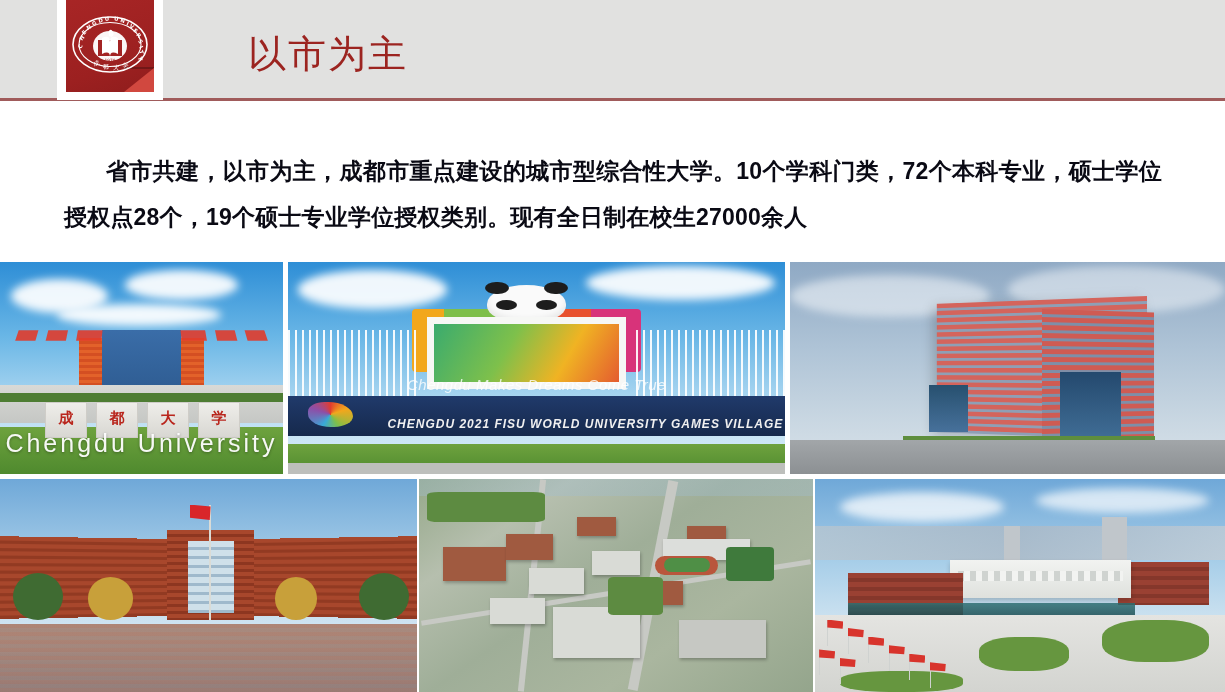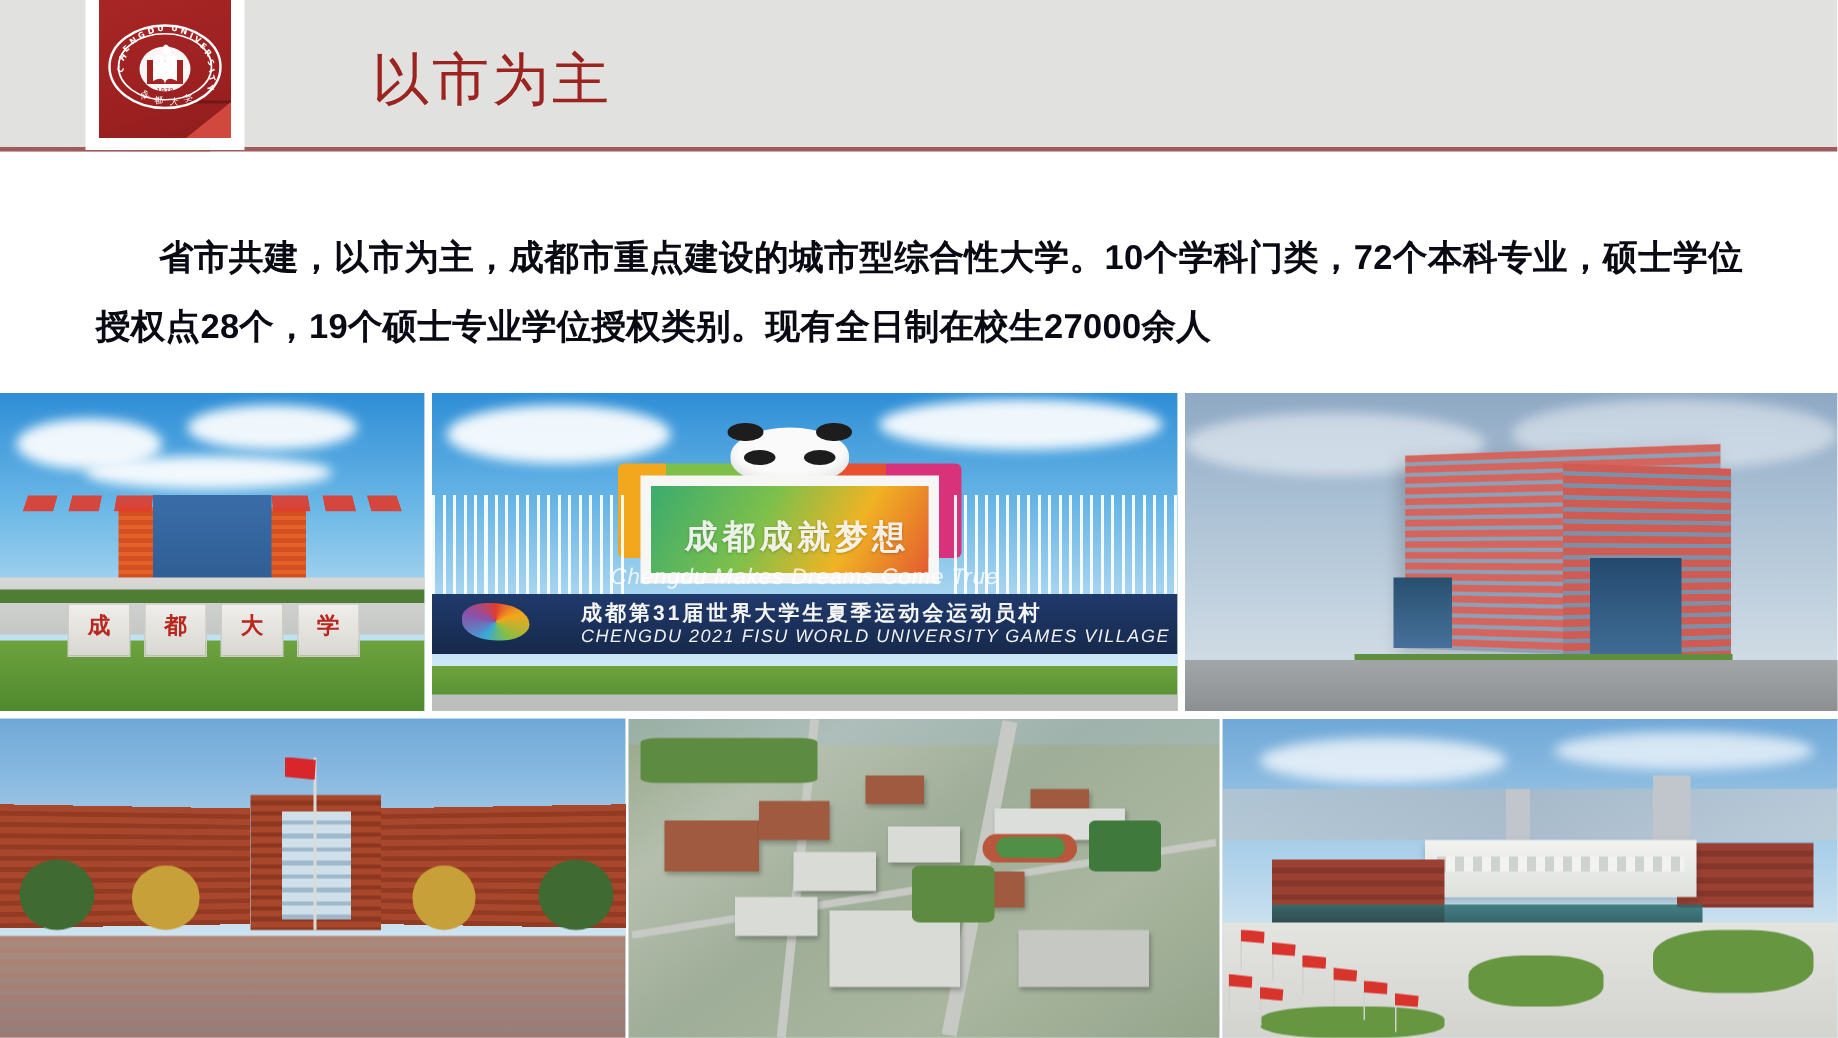--- a/index.html
+++ b/index.html
@@ -240,21 +240,21 @@
     position: absolute; left: 0; top: 63%; width: 100%; height: 19%;
     background: linear-gradient(#203a6b,#16294c);
   }
   .p2-wall-cn {
     position: absolute; left: 20%; top: 65%; width: 76%;
     color: #f4f4f4; font-size: 14px; font-weight: bold;
     letter-spacing: 2px; white-space: nowrap;
   }
   .p2-wall-en {
     position: absolute; left: 20%; top: 73%; width: 76%;
-    color: #f0f0f0; font-size: 12px; font-weight: normal; font-style: italic;
+    color: #f0f0f0; font-size: 12px; font-weight: bold; font-style: italic;
     letter-spacing: 1px; white-space: nowrap;
   }
   .p2-logo {
     position: absolute; left: 4%; top: 66%; width: 9%; height: 12%;
     background: conic-gradient(#e23c2e, #f2a71c, #7ebf4a, #38a9d8, #8d4fa8, #e23c2e);
     border-radius: 40% 60% 45% 55%;
   }
   .p2-fence {
     position: absolute; top: 32%; height: 32%;
     background: repeating-linear-gradient(to right, rgba(255,255,255,.92) 0 2px, transparent 2px 7px);
@@ -445,41 +445,40 @@
     <div class="p1-bldg-r"></div>
     <div class="p1-bldg-c"></div>
     <div class="p1-banner"></div>
     <div class="p1-plaza"></div>
     <div class="p1-hedge"></div>
     <div class="grass" style="height:22%;"></div>
     <div class="p1-stone" style="left:16%;width:14%;">成</div>
     <div class="p1-stone" style="left:34%;width:14%;">都</div>
     <div class="p1-stone" style="left:52%;width:14%;">大</div>
     <div class="p1-stone" style="left:70%;width:14%;">学</div>
+    <div class="p1-en">Chengdu University</div>
   </div>
 
   <div class="photo p2">
     <div class="sky"></div>
     <div class="cloud" style="left:2%;top:4%;width:30%;height:18%;"></div>
     <div class="cloud" style="left:60%;top:2%;width:38%;height:16%;"></div>
     <div class="p2-arch"></div>
     <div class="p2-panda">
       <span class="p2-ear l"></span>
       <span class="p2-ear r"></span>
       <span class="p2-eye l"></span>
       <span class="p2-eye r"></span>
     </div>
     <div class="p2-frame"></div>
-    <div class="p2-cn">成都成就梦想</div>
     <div class="p2-slogan-en">Chengdu Makes Dreams Come True</div>
     <div class="p2-fence" style="left:0;width:26%;"></div>
     <div class="p2-fence" style="left:70%;width:30%;"></div>
     <div class="p2-wall"></div>
     <div class="p2-logo"></div>
-    <div class="p2-wall-cn">成都第31届世界大学生夏季运动会运动员村</div>
     <div class="p2-wall-en">CHENGDU 2021 FISU WORLD UNIVERSITY GAMES VILLAGE</div>
     <div class="grass" style="height:14%;"></div>
     <div class="road" style="bottom:0;height:5%;background:#bdbfbc;"></div>
   </div>
 
   <div class="photo p3">
     <div class="sky-dusk"></div>
     <div class="cloud" style="left:0%;top:6%;width:46%;height:20%;opacity:.55;"></div>
     <div class="cloud" style="left:50%;top:2%;width:50%;height:22%;opacity:.5;"></div>
     <div class="p3-mass"></div>

